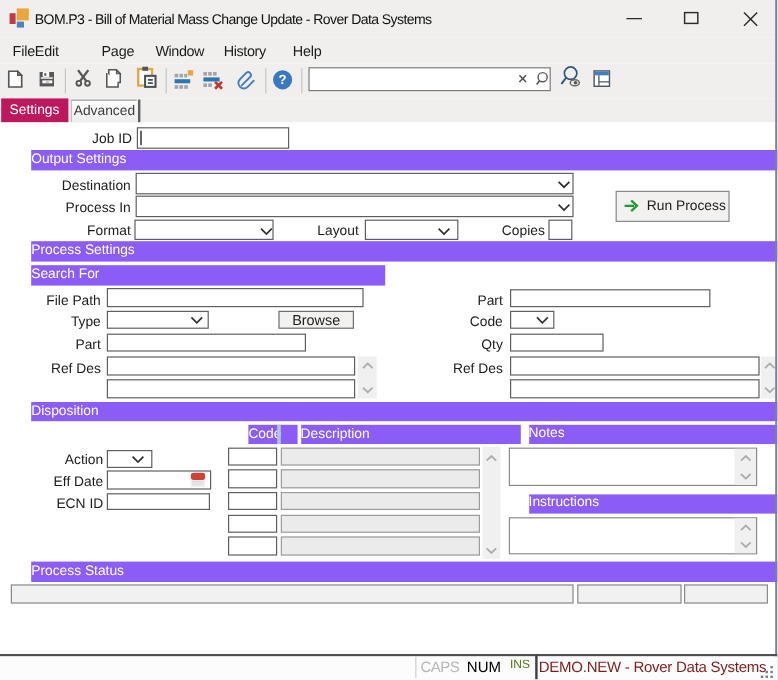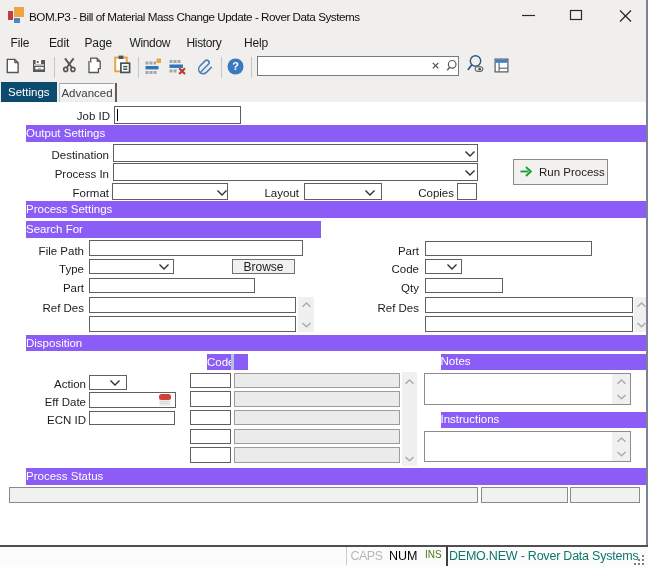--- a/index.html
+++ b/index.html
@@ -29,21 +29,21 @@
   <svg class="abs" style="left:569px;top:7px;" width="16" height="16">
       <rect x="1.5" y="3.5" width="11" height="9" fill="none" stroke="#2a2a2a" stroke-width="1.2"></rect>
     </svg>
   <svg class="abs" style="left:618px;top:7px;" width="16" height="16">
       <line x1="2" y1="3.5" x2="13" y2="14.5" stroke="#2a2a2a" stroke-width="1.2"></line>
       <line x1="13" y1="3.5" x2="2" y2="14.5" stroke="#2a2a2a" stroke-width="1.2"></line>
     </svg>
 
   <div class="abs" style="left:0;top:31px;width:648px;height:22px;background:#f0efee;"></div>
   <div class="abs" style="top:35.5px;left:10.5px;font-size:12px;letter-spacing:-0.15px;">File</div>
-  <div class="abs" style="top:35.5px;left:49px;font-size:12px;letter-spacing:-0.15px;">Edit</div>
+  <div class="abs" style="top:35.5px;left:29px;font-size:12px;letter-spacing:-0.15px;">Edit</div>
   <div class="abs" style="top:35.5px;left:84.5px;font-size:12px;letter-spacing:-0.15px;">Page</div>
   <div class="abs" style="top:35.5px;left:129.5px;font-size:12px;letter-spacing:-0.35px;">Window</div>
   <div class="abs" style="top:35.5px;left:186.5px;font-size:12px;letter-spacing:-0.35px;">History</div>
   <div class="abs" style="top:35.5px;left:244px;font-size:12px;letter-spacing:-0.15px;">Help</div>
 
   <div class="abs" style="left:0;top:53px;width:648px;height:29px;background:#f0efee;"></div>
 
   <svg class="abs" style="left:6px;top:58px;" width="17" height="17" viewBox="0 0 17 17">
     <path d="M1.3,1.4 h7.4 l3.4,3.4 v9.7 h-10.8 z" fill="#fff" stroke="#565656" stroke-width="1.4"></path>
     <path d="M8.7,1.4 l3.4,3.4 h-3.4 z" fill="#8a8a8a" stroke="#565656" stroke-width="1"></path>
@@ -131,21 +131,21 @@
   </svg>
 
   <svg class="abs" style="left:494px;top:58px;" width="15" height="15" viewBox="0 0 15 15">
     <rect x="1.1" y="1.1" width="12.8" height="12.8" fill="#fff" stroke="#4f5a66" stroke-width="1.2"></rect>
     <rect x="1.7" y="1.7" width="11.6" height="3.1" fill="#3f7ec0"></rect>
     <line x1="5.1" y1="4.8" x2="5.1" y2="13.5" stroke="#4f5a66" stroke-width="1.1"></line>
     <line x1="5.1" y1="10.2" x2="13.5" y2="10.2" stroke="#4f5a66" stroke-width="1.1"></line>
   </svg>
 
   <div class="abs" style="left:0;top:82px;width:648px;height:20px;background:#f0efee;"></div>
-  <div class="abs" style="left:0.5px;top:81.5px;width:56.5px;height:20.5px;background:#0c4a6e;color:#fff;font-size:11.5px;text-align:center;line-height:20px;">Settings</div>
+  <div class="abs" style="left:0.5px;top:81.5px;width:56.5px;height:20.5px;background:#be185d;color:#fff;font-size:11.5px;text-align:center;line-height:20px;">Settings</div>
   <div class="abs" style="left:59px;top:83px;width:55px;height:19px;background:linear-gradient(#fdfdfd,#ededed);border-top:1px solid #a0a0a0;border-left:1px solid #c0c0c0;color:#3d3d3d;font-size:11.5px;text-align:center;line-height:18px;">Advanced</div>
   <div class="abs" style="left:115px;top:83px;width:2px;height:19px;background:#5f5f5f;"></div>
   <div class="abs" style="left:0;top:102px;width:648px;height:443px;background:#ffffff;"></div>
 
   <div class="lbl" style="left:20px;top:109.5px;width:90px;">Job ID</div>
   <div class="in" style="left:113.5px;top:106px;width:127px;height:17.5px;"></div>
   <div class="abs" style="left:116.5px;top:108.5px;width:1.5px;height:12.5px;background:#000;"></div>
 
   <div class="bar" style="left:9px;top:125px;width:631px;height:17px;line-height:17px;">Output Settings</div>
 
@@ -225,20 +225,21 @@
       <path d="M2.5,5.8 L6.5,2 L10.5,5.8" fill="none" stroke="#acacac" stroke-width="1.5"></path>
     </svg>
   <svg class="chev" style="left:634.5px;top:320.5px;" width="13" height="8">
       <path d="M2.5,2 L6.5,5.8 L10.5,2" fill="none" stroke="#acacac" stroke-width="1.5"></path>
     </svg>
 
   <div class="bar" style="left:9px;top:335px;width:631px;height:16px;line-height:16px;">Disposition</div>
 
   <div class="bar" style="left:190px;top:354px;width:41px;height:16px;line-height:16px;">Code</div>
   <div class="abs" style="left:231px;top:354px;width:2.5px;height:16px;background:#aec6e2;"></div>
+  <div class="bar" style="left:233.5px;top:354px;width:183.5px;height:16px;line-height:16px;">Description</div>
 
   <div class="lbl" style="left:0px;top:378px;width:86px;padding-left:44px;">Action</div>
   <div class="in" style="left:89px;top:375px;width:38px;height:14.5px;"></div>
   <svg class="chev" style="left:109px;top:379px;" width="12" height="8">
       <path d="M1.5,1.5 L6,6 L10.5,1.5" fill="none" stroke="#2f2f2f" stroke-width="1.4"></path>
     </svg>
   <div class="lbl" style="left:0px;top:396px;width:86px;">Eff Date</div>
   <div class="in" style="left:89px;top:391.5px;width:86.5px;height:16px;"></div>
   <div class="abs" style="left:158.5px;top:399px;width:12px;height:6.5px;background:#eeeeee;"></div>
   <div class="abs" style="left:159px;top:393.5px;width:11.5px;height:6px;background:#cf4238;border-radius:2.5px;"></div>
@@ -292,21 +293,21 @@
 
   <div class="abs" style="left:645.5px;top:0;width:2.2px;height:567px;background:#7c8296;"></div>
 
   <div class="abs" style="left:0;top:545px;width:648px;height:1.5px;background:#4f4f4f;"></div>
   <div class="abs" style="left:0;top:546.5px;width:648px;height:20.5px;background:#fcfcfc;"></div>
   <div class="abs" style="left:346px;top:547px;width:1px;height:18px;background:#cfcfcf;"></div>
   <div class="abs" style="left:350.5px;top:549px;font-size:12.5px;color:#b8b8b8;letter-spacing:-0.5px;">CAPS</div>
   <div class="abs" style="left:389px;top:549px;font-size:12.5px;color:#000000;">NUM</div>
   <div class="abs" style="left:425px;top:549px;font-size:10px;color:#4d7c0f;">INS</div>
   <div class="abs" style="left:446px;top:546px;width:1.5px;height:20px;background:#3f3f3f;"></div>
-  <div class="abs" style="left:449px;top:549px;font-size:12.5px;color:#0f766e;letter-spacing:-0.22px;">DEMO.NEW - Rover Data Systems</div>
+  <div class="abs" style="left:449px;top:549px;font-size:12.5px;color:#7f1d1d;letter-spacing:-0.22px;">DEMO.NEW - Rover Data Systems</div>
   <svg class="abs" style="left:633px;top:554.5px;" width="12" height="11">
     <rect x="9" y="0" width="2" height="2" fill="#7a7a88"></rect>
     <rect x="5" y="4" width="2" height="2" fill="#7a7a88"></rect>
       <rect x="9" y="4" width="2" height="2" fill="#7a7a88"></rect>
     <rect x="1" y="8" width="2" height="2" fill="#7a7a88"></rect>
       <rect x="5" y="8" width="2" height="2" fill="#7a7a88"></rect>
       <rect x="9" y="8" width="2" height="2" fill="#7a7a88"></rect>
   </svg>
 
 </div>

